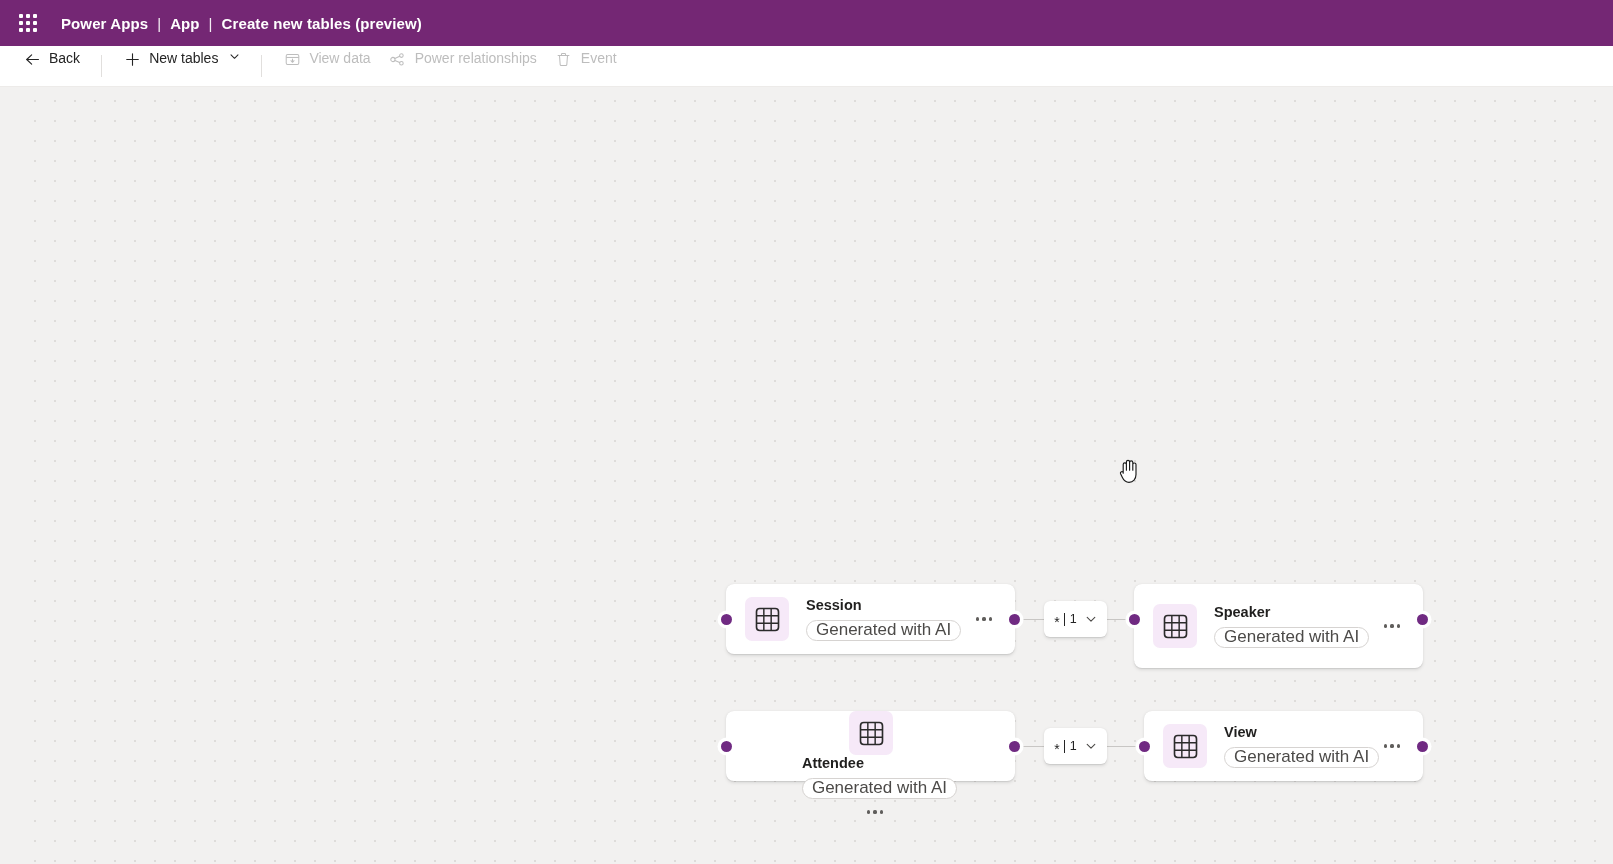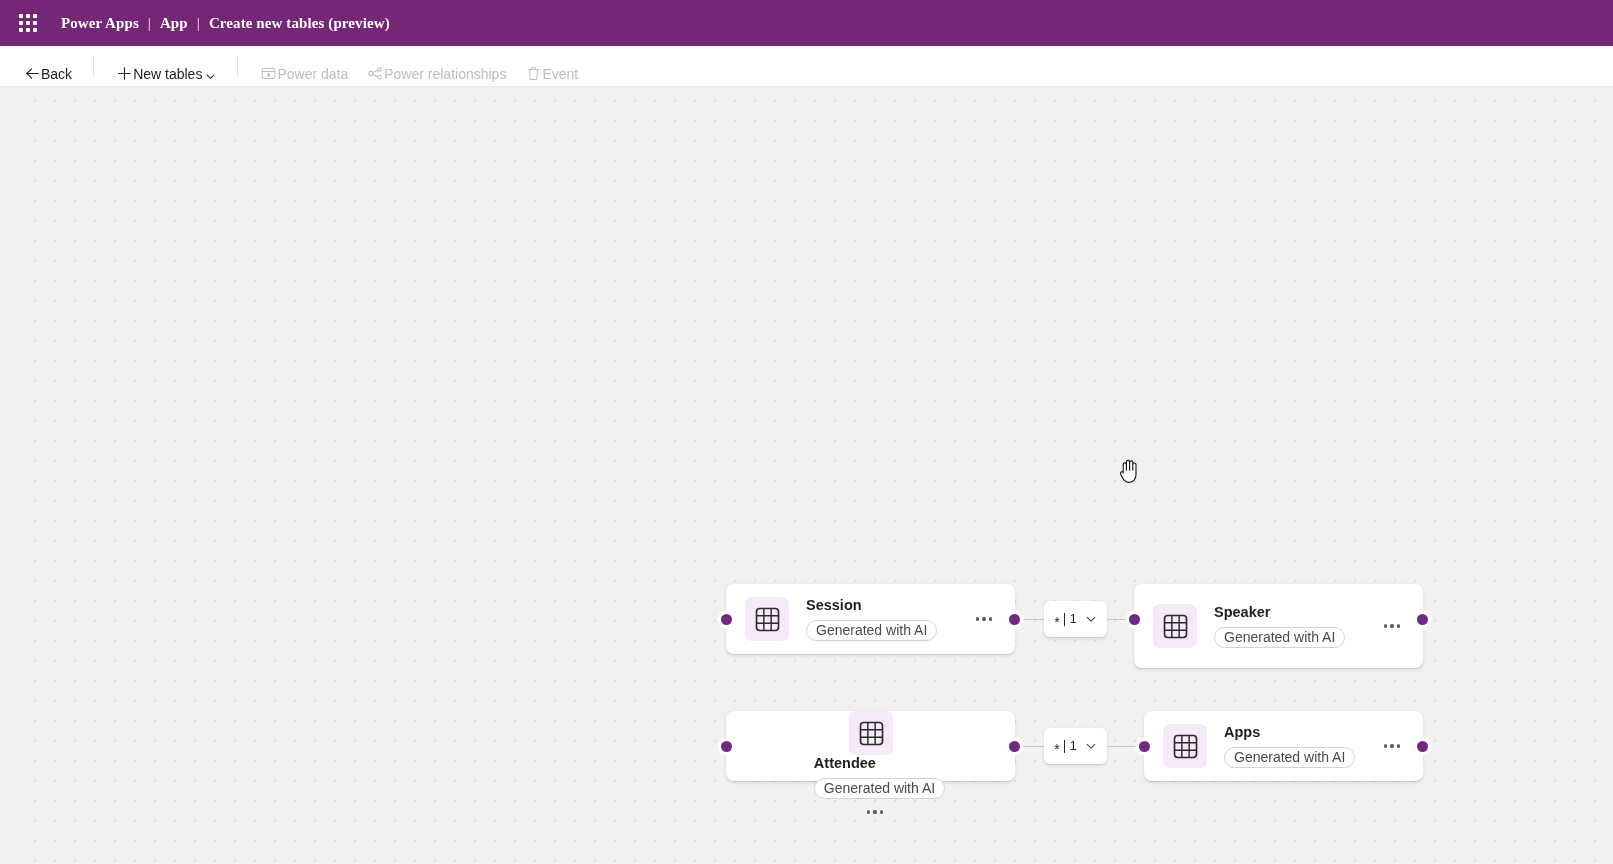--- a/index.html
+++ b/index.html
@@ -14,21 +14,20 @@
   
   #brand-bar {
     height: 46px;
     background: #742774;
     display: flex;
     align-items: center;
     padding-left: 8px;
     color: #ffffff;
     position: relative;
     z-index: 30;
-    font-family: Liberation Serif, serif;
   }
   #waffle {
     width: 40px;
     height: 40px;
     display: flex;
     align-items: center;
     justify-content: center;
     cursor: pointer;
     border-radius: 2px;
   }
@@ -67,23 +66,24 @@
     background: #ffffff;
     display: flex;
     align-items: center;
     padding-left: 14px;
     border-bottom: 1px solid #EDEBE9;
     position: relative;
     z-index: 20;
   }
   .cmd {
     display: flex;
-    align-items: flex-end;
+    align-items: flex-start;
     height: 32px;
     padding: 0 9px;
+    gap: 8px;
     font-size: 14px;
     color: #242424;
     border-radius: 4px;
     cursor: pointer;
     white-space: nowrap;
   }
   .cmd.disabled {
     color: #BDBDBD;
     cursor: default;
   }
@@ -157,21 +157,21 @@
     font-size: 14.5px;
     font-weight: bold;
     color: #201F1E;
     line-height: 17px;
   }
   .ai-pill {
     align-self: flex-start;
     border: 1px solid #D6D3D1;
     border-radius: 11px;
     padding: 2px 9px 3px 9px;
-    font-size: 14px;
+    font-size: 17px;
     color: #4C4A48;
     line-height: 14px;
     background: #fff;
     white-space: nowrap;
   }
   .card-more {
     flex: 0 0 auto;
     width: 26px;
     height: 26px;
     display: flex;
@@ -307,21 +307,21 @@
   <div class="cmd-sep"></div>
 
   <div class="cmd disabled">
     <span class="glyph">
       <svg width="17" height="17" viewBox="0 0 20 20" fill="none">
         <rect x="2.6" y="4.2" width="14.8" height="11.6" rx="1.6" stroke="#BDBDBD" stroke-width="1.2"></rect>
         <path d="M2.6 7.6 H17.4" stroke="#BDBDBD" stroke-width="1.2"></path>
         <path d="M10 9.4 V13.2 M8.2 11.4 L10 13.3 L11.8 11.4" stroke="#BDBDBD" stroke-width="1.2" stroke-linecap="round" stroke-linejoin="round"></path>
       </svg>
     </span>
-    <span>Power data</span>
+    <span>View data</span>
   </div>
 
   <div class="cmd disabled">
     <span class="glyph">
       <svg width="17" height="17" viewBox="0 0 20 20" fill="none">
         <circle cx="4.6" cy="10" r="2.5" stroke="#BDBDBD" stroke-width="1.2"></circle>
         <circle cx="14.6" cy="5.4" r="2.1" stroke="#BDBDBD" stroke-width="1.2"></circle>
         <circle cx="14.6" cy="14.4" r="2.1" stroke="#BDBDBD" stroke-width="1.2"></circle>
         <path d="M6.9 8.9 L12.6 6.2 M6.9 11.1 L12.6 13.6" stroke="#BDBDBD" stroke-width="1.2" stroke-linecap="round"></path>
       </svg>
@@ -432,21 +432,21 @@
   </div>
 
   <div class="card" style="left:1128px; top:623px; width:279px; height:70px;">
     <div class="card-icon">
       <svg width="27" height="27" viewBox="0 0 28 28" fill="none">
         <rect x="2.6" y="2.6" width="22.8" height="22.8" rx="3.4" stroke="#2B2B2B" stroke-width="1.7"></rect>
         <path d="M2.6 10.2 H25.4 M2.6 17.8 H25.4 M10.2 2.6 V25.4 M17.8 2.6 V25.4" stroke="#2B2B2B" stroke-width="1.5"></path>
       </svg>
     </div>
     <div class="card-body">
-      <div class="card-title">Apps</div>
+      <div class="card-title">View</div>
       <div class="ai-pill">Generated with AI</div>
     </div>
     <div class="card-more">
       <i></i>
         <i></i>
         <i></i>
     </div>
   </div>
   <div class="port" style="left:1123px; top:652.5px;"></div>
   <div class="port" style="left:1401px; top:652.5px;"></div>

